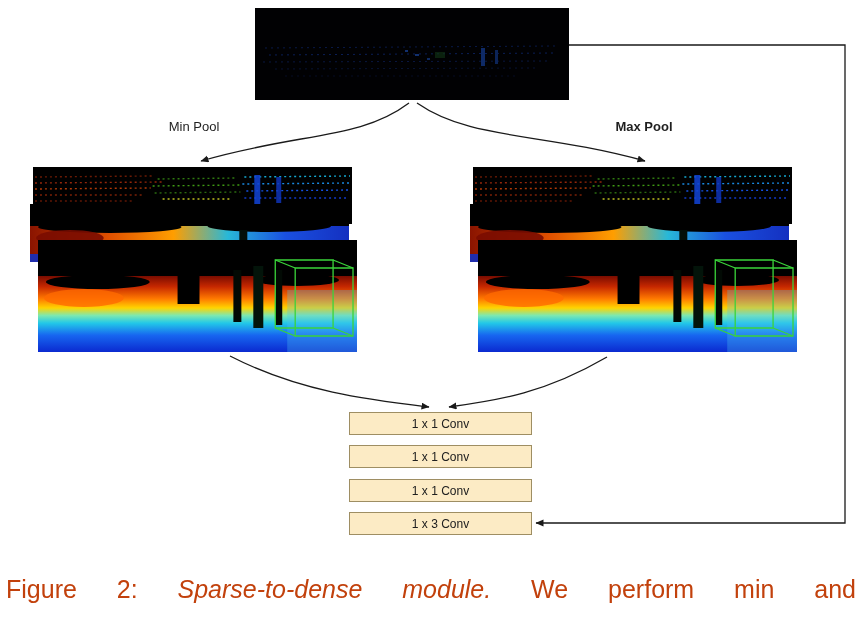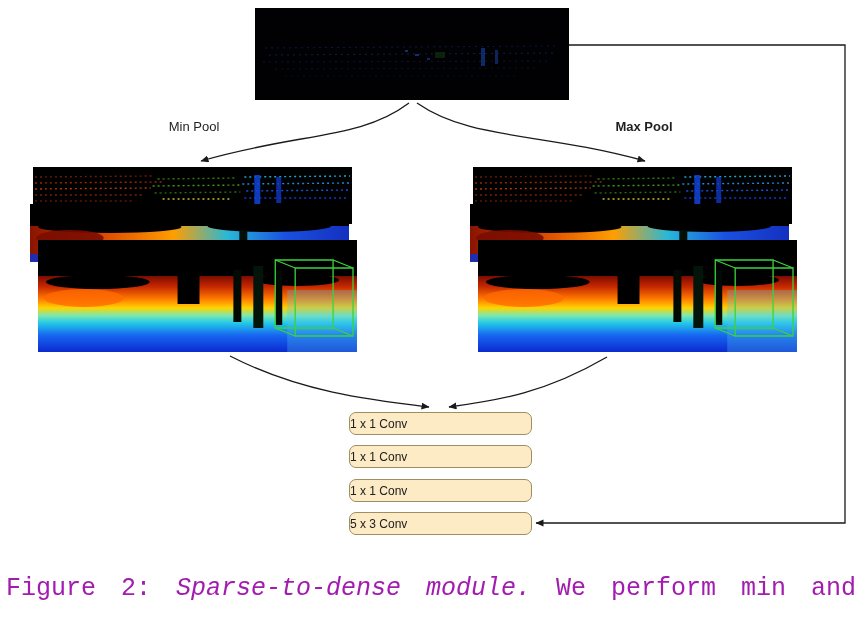--- a/index.html
+++ b/index.html
@@ -3,26 +3,26 @@
 <meta charset="utf-8">
 <style>
   html,body{margin:0;padding:0;background:#ffffff;}
   #canvas{position:relative;width:862px;height:618px;background:#ffffff;overflow:hidden;
           font-family:"Liberation Sans", sans-serif;}
   .img{position:absolute;display:block;}
   .img svg{display:block;width:100%;height:100%;}
   .pool-label{position:absolute;font-size:13px;color:#1f1f1f;width:72px;text-align:center;}
   .stack{position:absolute;width:330px;height:186px;}
   .conv-box{position:absolute;left:349px;width:181px;height:21px;
-            background:#fcebc5;border:1px solid #9e8e63;border-radius:7px;
-            display:flex;align-items:center;}
+            background:#fcebc5;border:1px solid #9e8e63;border-radius:0;
+            display:flex;align-items:center;justify-content:center;}
   .conv-box span{font-size:12px;color:#202020;}
   #overlay{position:absolute;left:0;top:0;width:862px;height:618px;pointer-events:none;}
   #caption{position:absolute;left:6px;right:6px;top:573px;
-           font-family:Liberation Mono, monospace;font-size:25px;color:#a21caf;
+           font-family:Liberation Sans, sans-serif;font-size:25px;color:#c2410c;
            text-align:justify;text-align-last:justify;line-height:1.3;}
   #caption .it{font-style:italic;}
 </style>
 </head>
 <body>
 
 <svg width="0" height="0" style="position:absolute" aria-hidden="true">
   <defs>
     <linearGradient id="jetV" x1="0" y1="0" x2="0" y2="1">
       <stop offset="0" stop-color="#7a0c00"></stop>
@@ -184,21 +184,21 @@
   <div class="conv-box" style="top:412px;">
     <span>1 x 1 Conv</span>
   </div>
   <div class="conv-box" style="top:445px;">
     <span>1 x 1 Conv</span>
   </div>
   <div class="conv-box" style="top:479px;">
     <span>1 x 1 Conv</span>
   </div>
   <div class="conv-box" style="top:512px;">
-    <span>5 x 3 Conv</span>
+    <span>1 x 3 Conv</span>
   </div>
 
   <svg id="overlay" viewBox="0 0 862 618">
     <defs>
       <marker id="ah" markerUnits="userSpaceOnUse" markerWidth="10" markerHeight="8" refX="7.5" refY="3.5" orient="auto">
         <path d="M0,0 L8,3.5 L0,7 Z" fill="#1a1a1a"></path>
       </marker>
     </defs>
     <g stroke="#1a1a1a" stroke-width="1.3" fill="none">
       <path d="M409,103 C360,140 300,132 201,161" marker-end="url(#ah)"></path>

